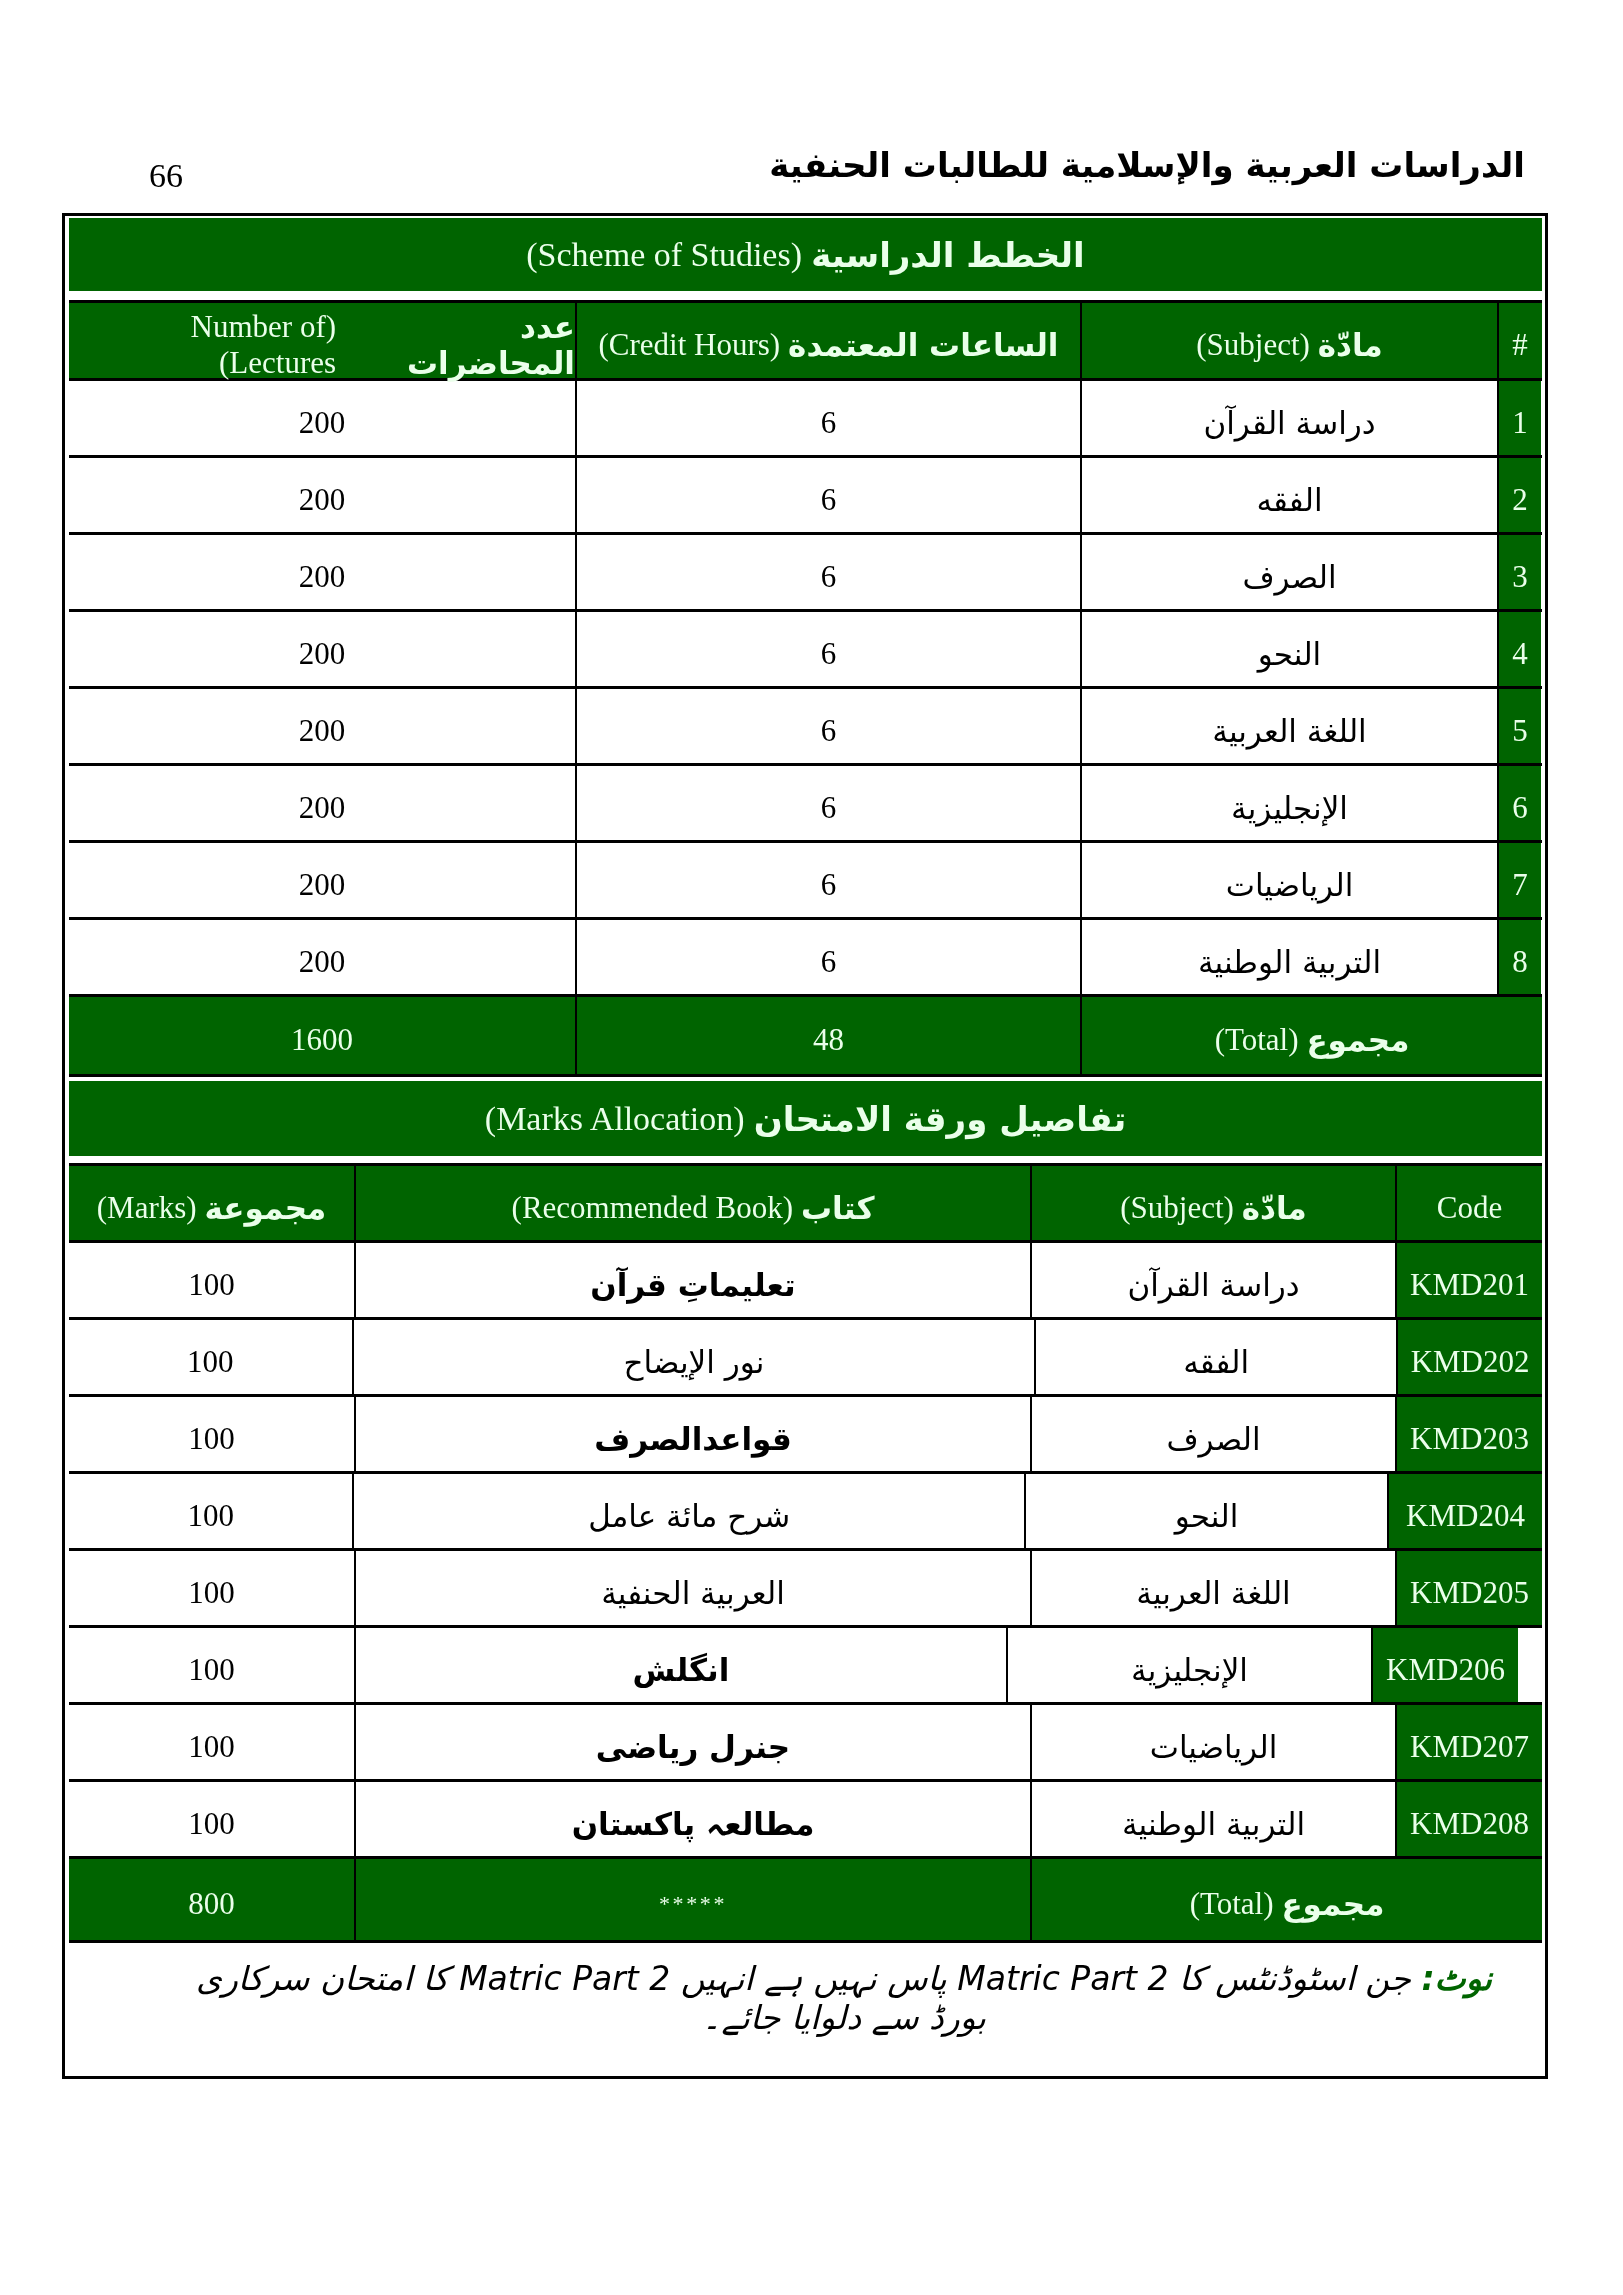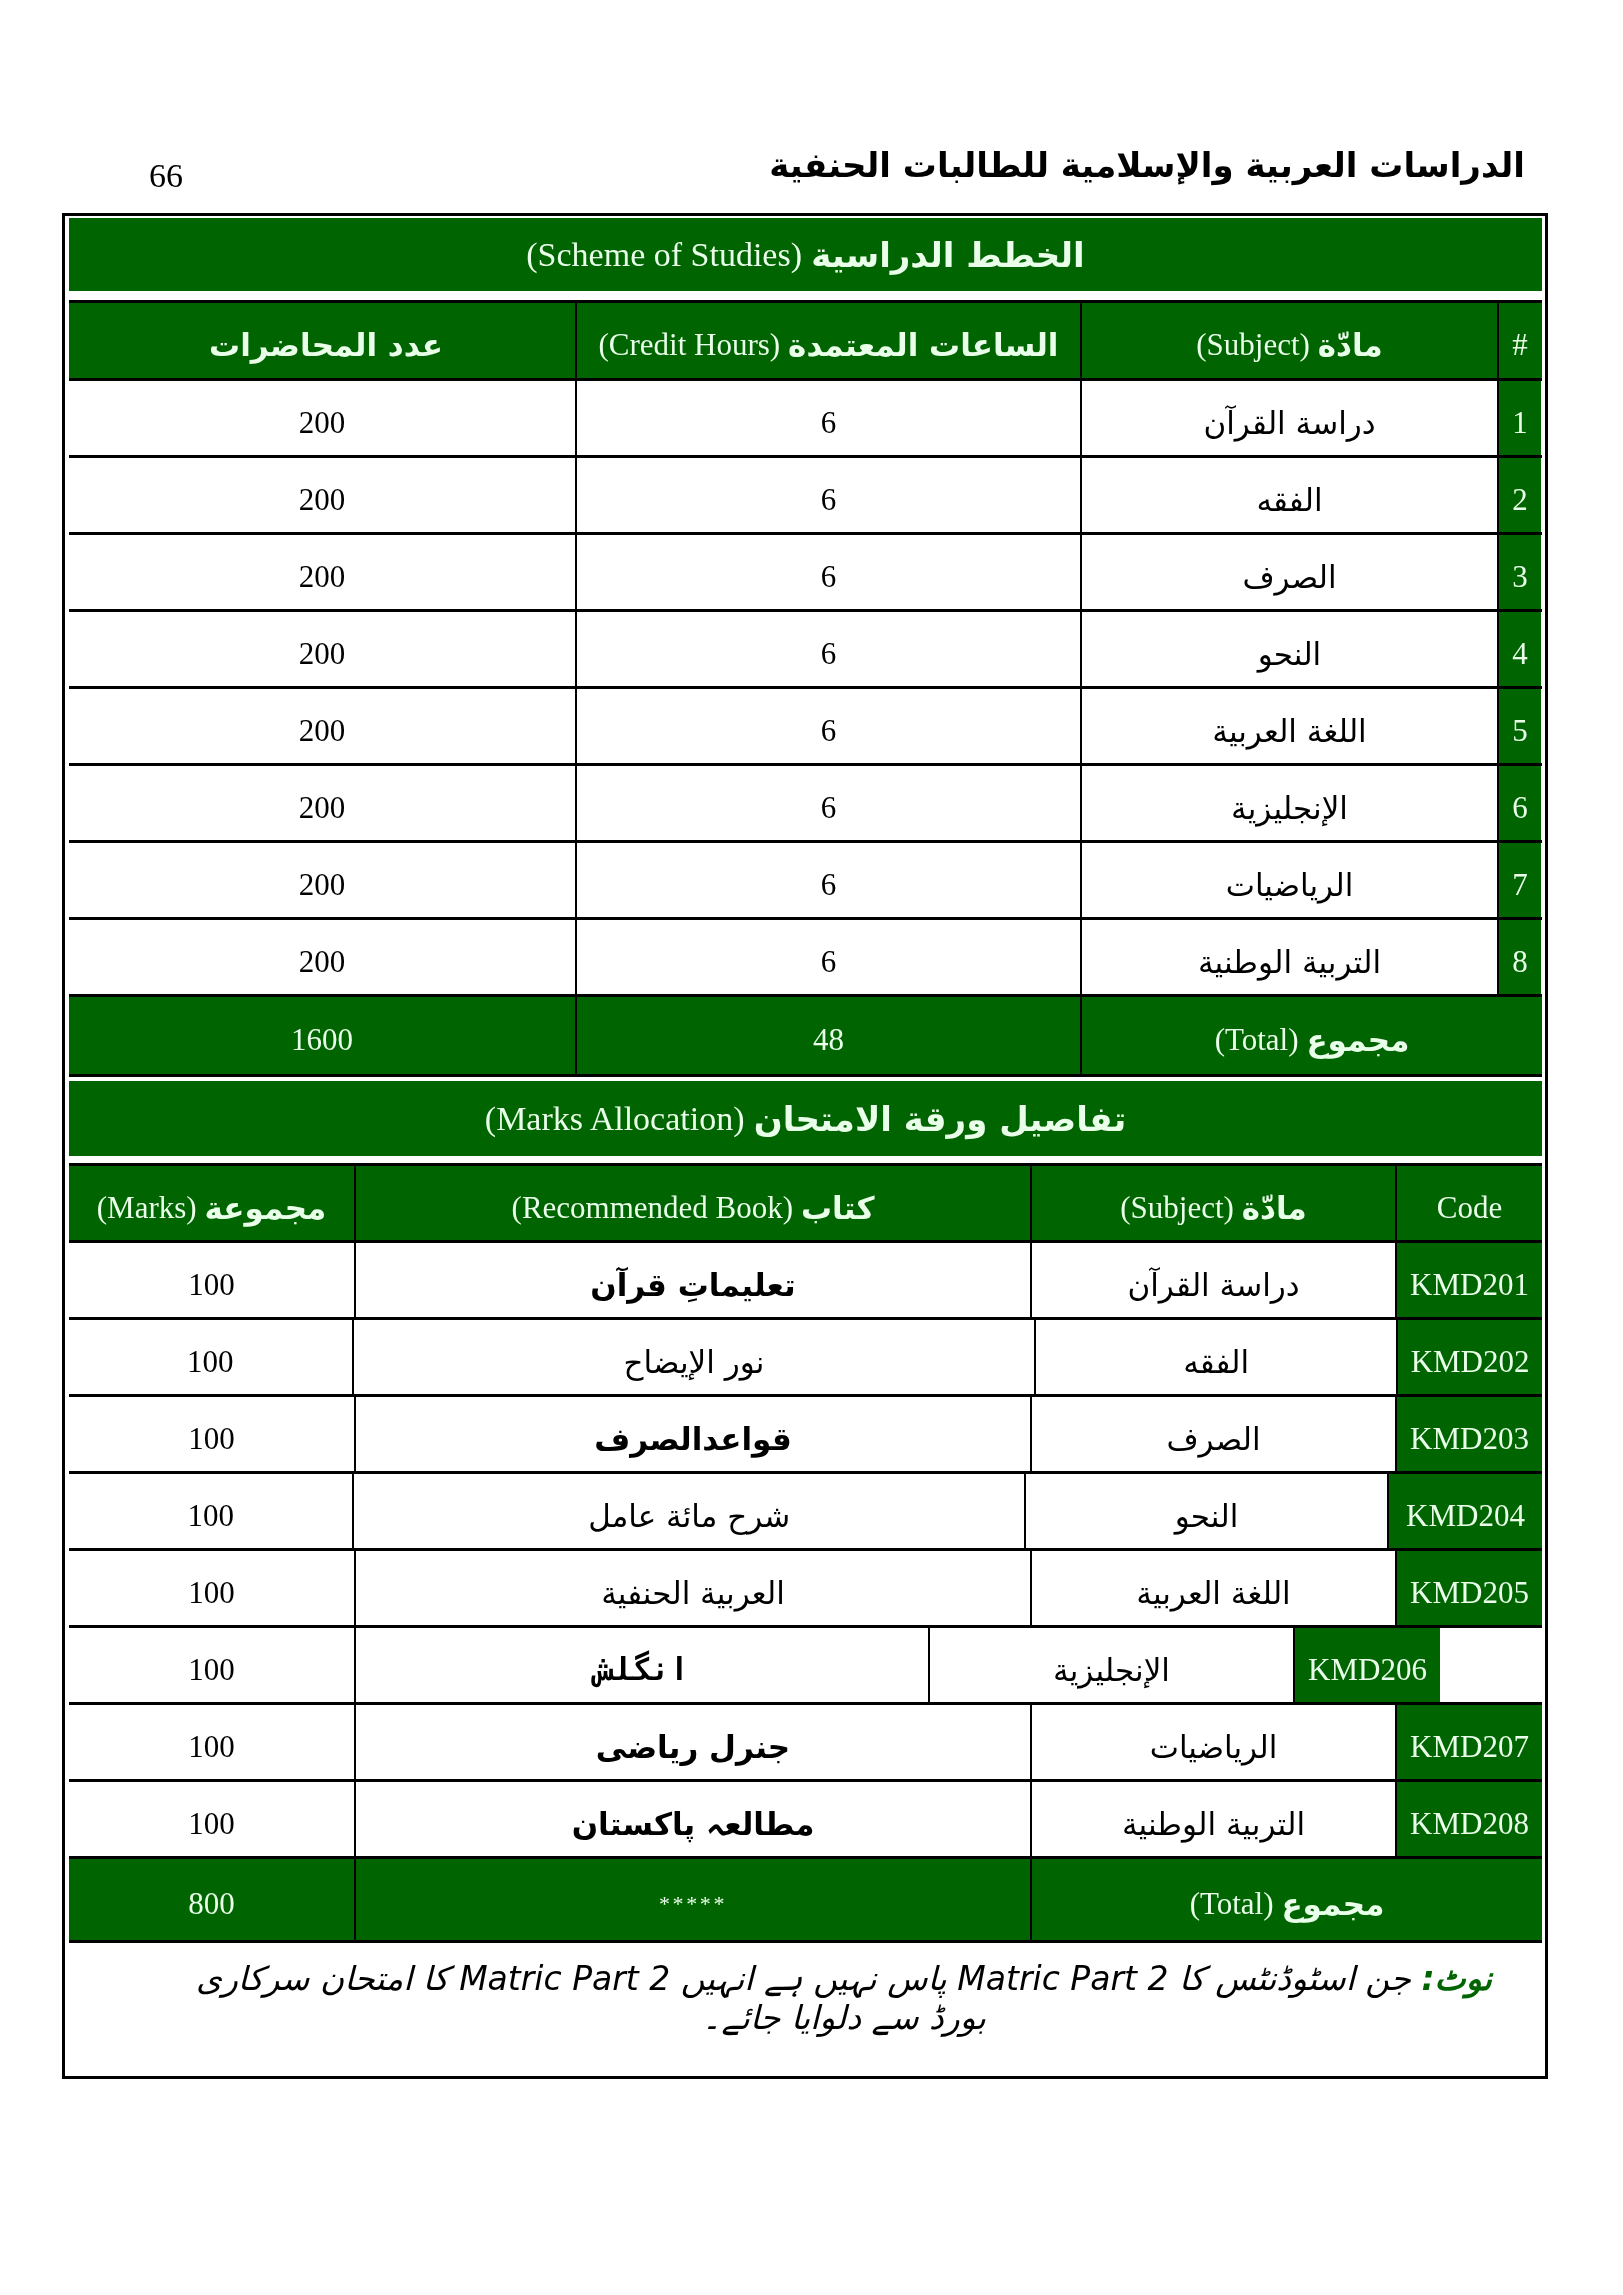--- a/index.html
+++ b/index.html
@@ -35,20 +35,21 @@
 
 <div class="banner" style="top:218px;height:73px;">
   <span class="ar">الخطط الدراسية</span>
   <span>(Scheme of Studies)</span>
 </div>
 
 <div class="grid" style="top:300px;">
   <div class="row hdr" style="height:78px;">
     <div class="cell hdr hdr-combo" style="width:506px;">
       <span class="ar-part">عدد المحاضرات</span>
+      <span>(Number of Lectures)</span>
     </div>
     <div class="cell hdr hdr-combo" style="width:505px;">
       <span class="ar-part">الساعات المعتمدة</span>
       <span>(Credit Hours)</span>
     </div>
     <div class="cell hdr hdr-combo" style="width:417px;">
       <span class="ar-part">مادّة</span>
       <span>(Subject)</span>
     </div>
     <div class="cell hdr" style="width:44px;">#</div>
@@ -160,21 +161,21 @@
     <div class="cell idx" style="width:156px;">KMD204</div>
   </div>
   <div class="row" style="height:77px;">
     <div class="cell" style="width:285px;">100</div>
     <div class="cell ar-text" style="width:676px;">العربية الحنفية</div>
     <div class="cell ar-text" style="width:365px;">اللغة العربية</div>
     <div class="cell idx" style="width:147px;">KMD205</div>
   </div>
   <div class="row" style="height:77px;">
     <div class="cell" style="width:285px;">100</div>
-    <div class="cell ar-bold" style="width:574px;font-family:Liberation Mono, monospace;">انگلش</div>
+    <div class="cell ar-bold" style="width:652px;">انگلش</div>
     <div class="cell ar-text" style="width:365px;">الإنجليزية</div>
     <div class="cell idx" style="width:147px;">KMD206</div>
   </div>
   <div class="row" style="height:77px;">
     <div class="cell" style="width:285px;">100</div>
     <div class="cell ar-bold" style="width:676px;">جنرل ریاضی</div>
     <div class="cell ar-text" style="width:365px;">الرياضيات</div>
     <div class="cell idx" style="width:147px;">KMD207</div>
   </div>
   <div class="row" style="height:77px;">

